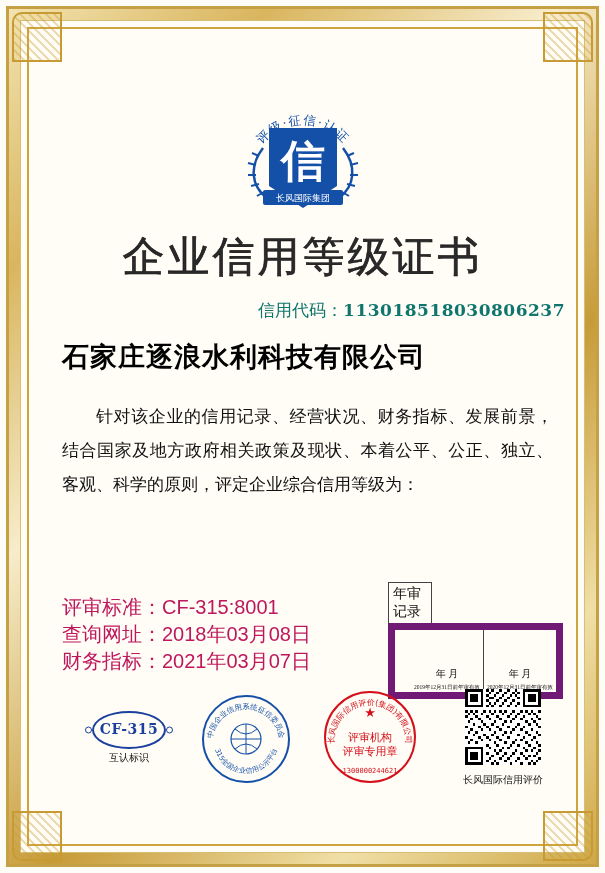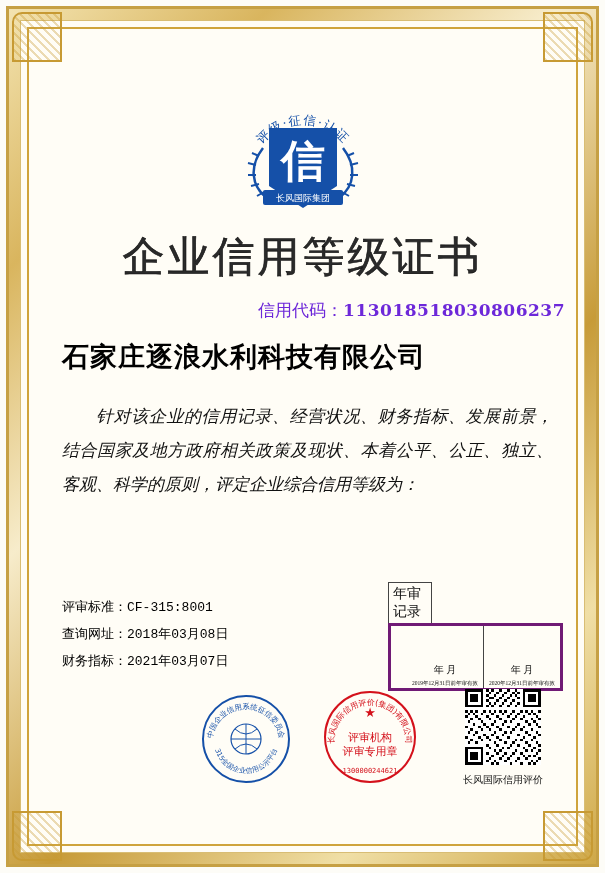--- a/index.html
+++ b/index.html
@@ -87,21 +87,21 @@
     letter-spacing: 3px;
     color: #2a2a2a;
     -webkit-text-stroke: 0.6px #111;
   }
 
   .credit-code {
     position: absolute;
     top: 265px;
     right: 6px;
     font-size: 17px;
-    color: #6d28d9;
+    color: #0f766e;
     font-family: "DejaVu Serif", serif;
   }
   .credit-code b {
     font-weight: bold;
     letter-spacing: 0.5px;
   }
 
   .company-name {
     position: absolute;
     top: 305px;
@@ -116,45 +116,44 @@
   .body-text {
     position: absolute;
     top: 365px;
     left: 28px;
     right: 18px;
     font-size: 17px;
     line-height: 34px;
     color: #111;
     text-align: justify;
     font-family: "DejaVu Serif", serif;
-    font-style: italic;
   }
   .body-text .indent { text-indent: 34px; display: block; }
 
   .grade {
     position: absolute;
     top: 512px;
     left: 0;
     right: 0;
     text-align: center;
     color: #d4111b;
     font-size: 45px;
     font-weight: bold;
     letter-spacing: 2px;
     font-family: "DejaVu Serif", serif;
   }
 
   .details {
     position: absolute;
     top: 560px;
     left: 28px;
-    font-size: 13px;
+    font-size: 20px;
     line-height: 27px;
-    color: #000000;
-    font-family: Liberation Mono, monospace;
+    color: #be185d;
+    font-family: Liberation Sans, sans-serif;
   }
 
   
   .review-box {
     position: absolute;
     top: 548px;
     right: 8px;
     width: 175px;
   }
   .review-title {
@@ -162,21 +161,21 @@
     border: 1px solid #444;
     border-bottom: none;
     padding: 2px 4px;
     text-align: left;
     width: 44px;
     box-sizing: border-box;
     color: #111;
   }
   .review-grid {
     display: flex;
-    border: 3px solid #701a75;
+    border: 7px solid #701a75;
     height: 62px;
     padding-left: 16px;
   }
   .review-cell {
     flex: 1 1 50%;
     position: relative;
   }
   .review-cell + .review-cell { border-left: 1px solid #444; }
   .review-cell .ym {
     position: absolute;
@@ -336,20 +335,24 @@
         </div>
         <div class="review-cell">
           <div class="ym">年   月</div>
           <div class="note">2020年12月31日前年审有效</div>
         </div>
       </div>
     </div>
 
     <div class="seals">
 
+      <div class="seal seal-cf">
+        <div class="cf-ellipse">CF-315</div>
+        <div class="seal-caption">互认标识</div>
+      </div>
 
       <div class="seal seal-blue">
         <div class="round-seal blue">
           <svg width="84" height="84" viewBox="0 0 84 84">
             <defs>
               <path id="blueTop" d="M 8 46 A 34 34 0 0 1 76 46" fill="none"></path>
               <path id="blueBot" d="M 10 44 A 32 32 0 0 0 74 44" fill="none"></path>
             </defs>
             <text font-size="7.5" fill="#1550a8" font-family="DejaVu Sans, sans-serif">
               <textPath href="#blueTop" startOffset="50%" text-anchor="middle">中国企业信用系统征信委员会</textPath>

